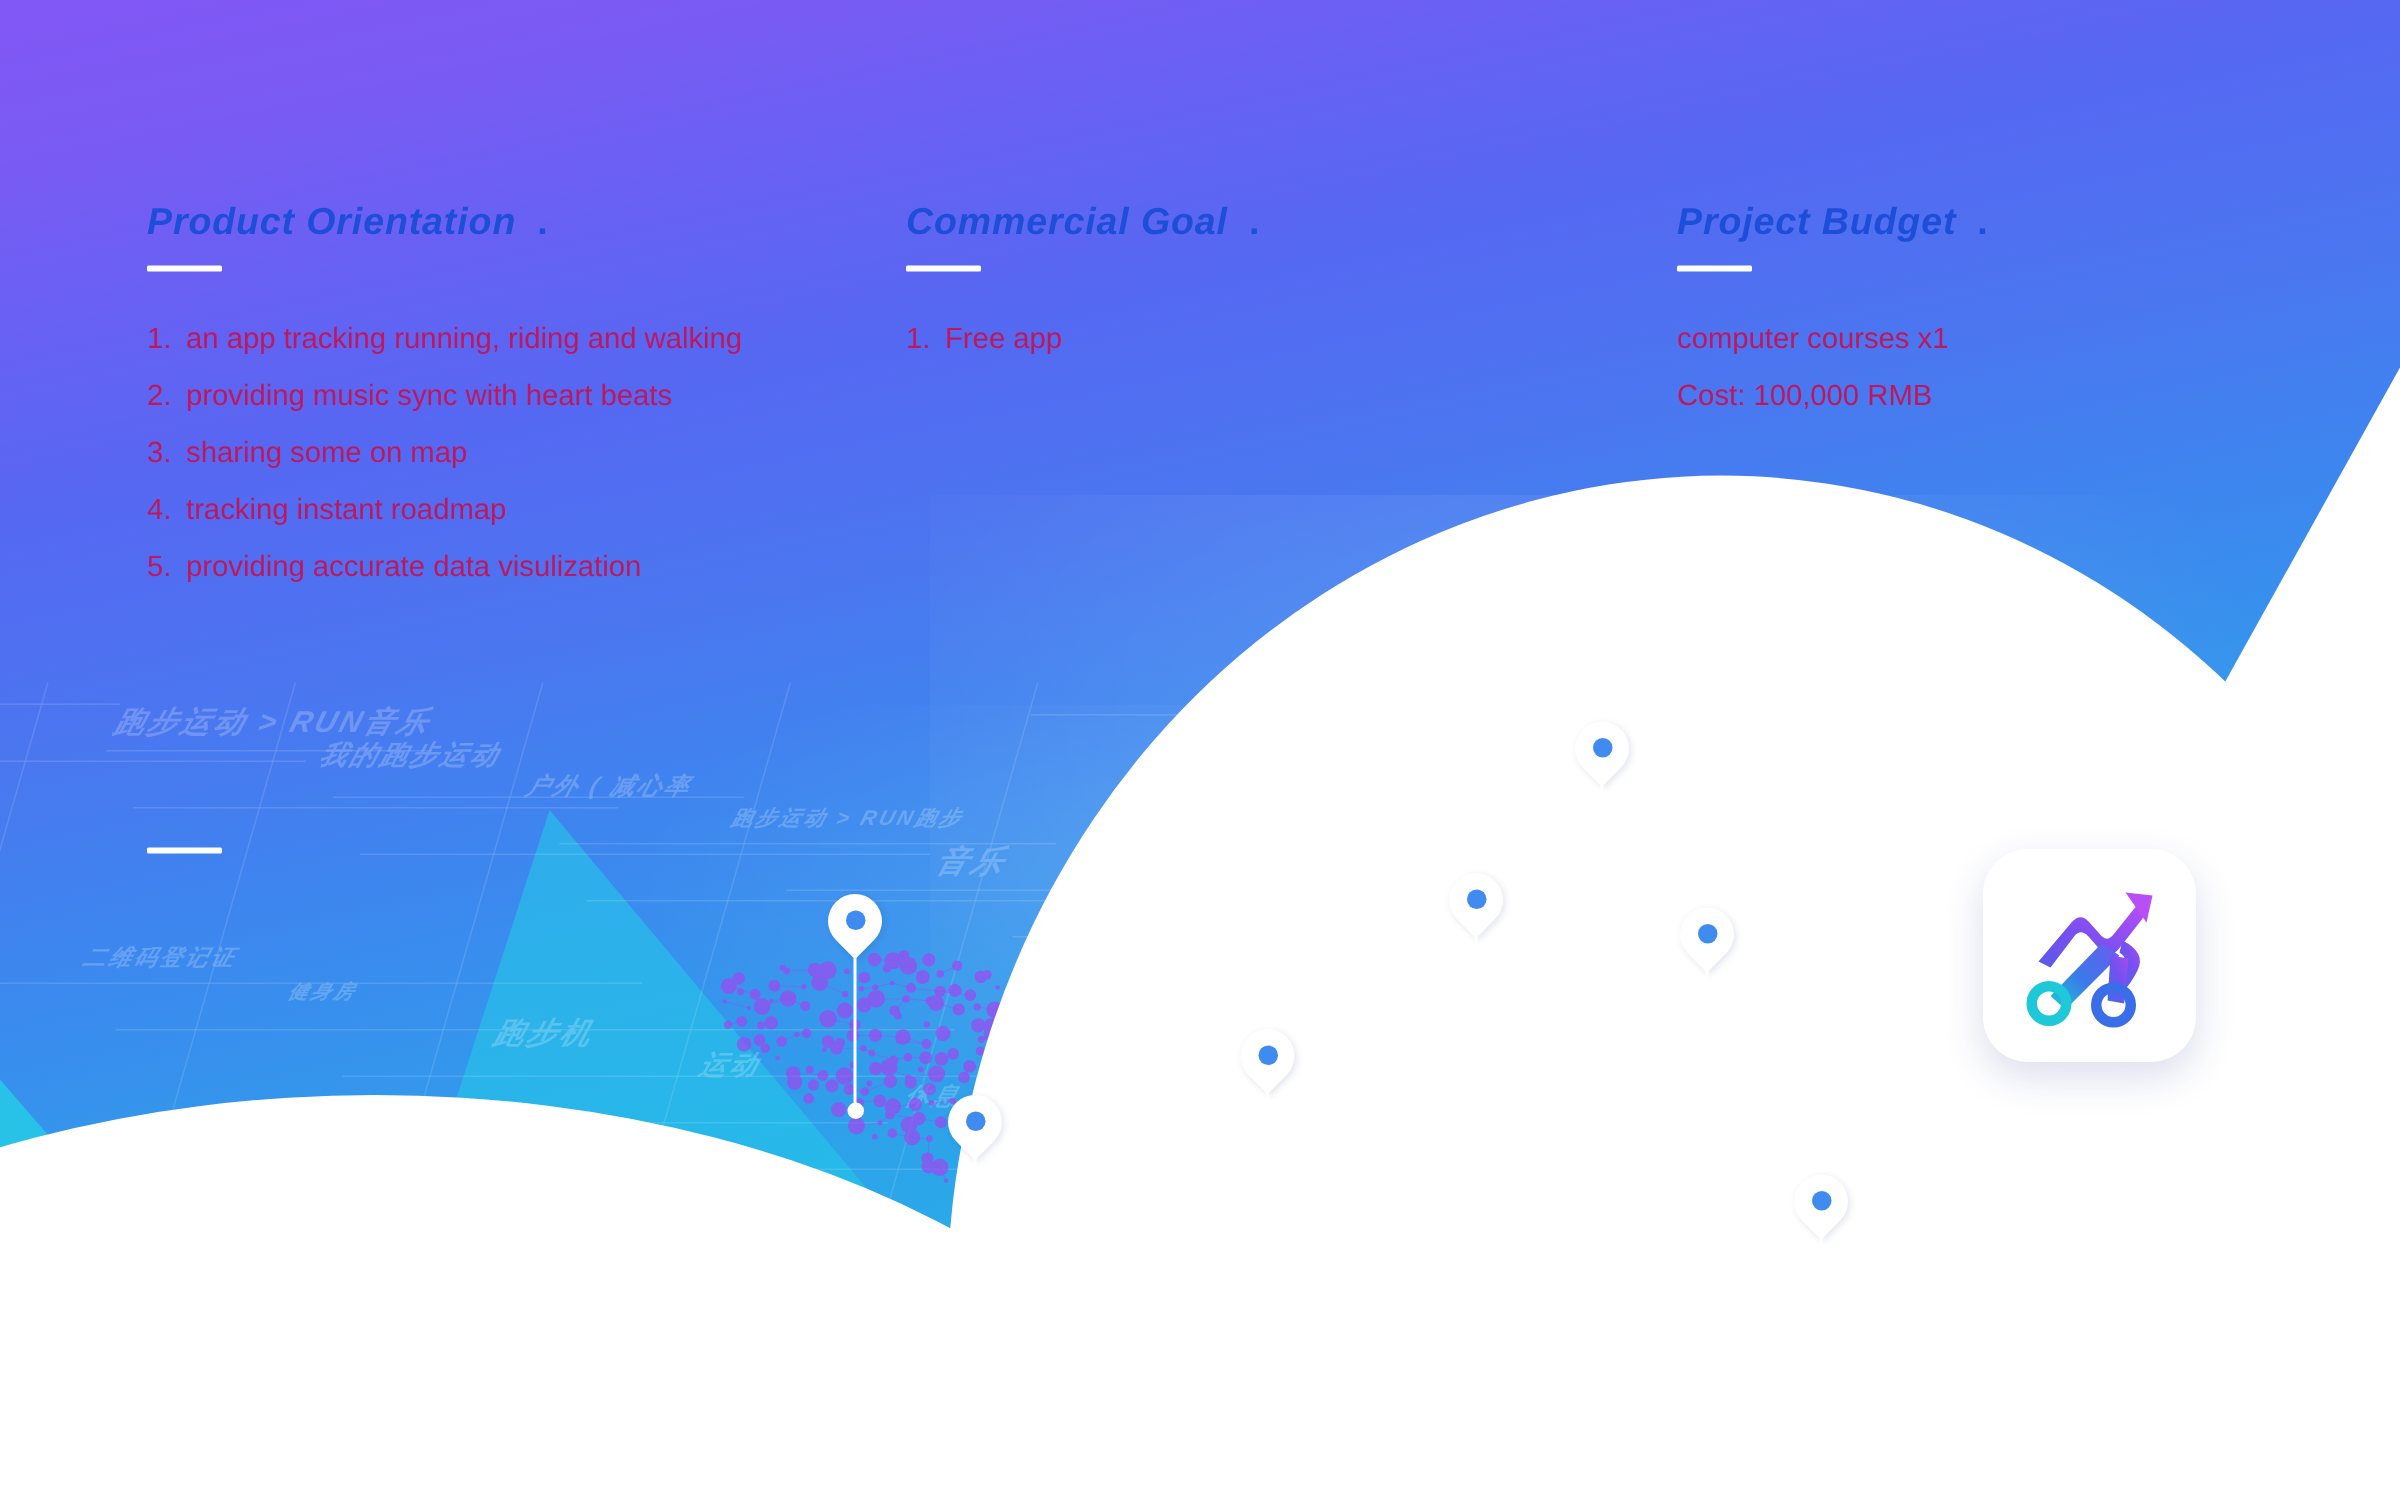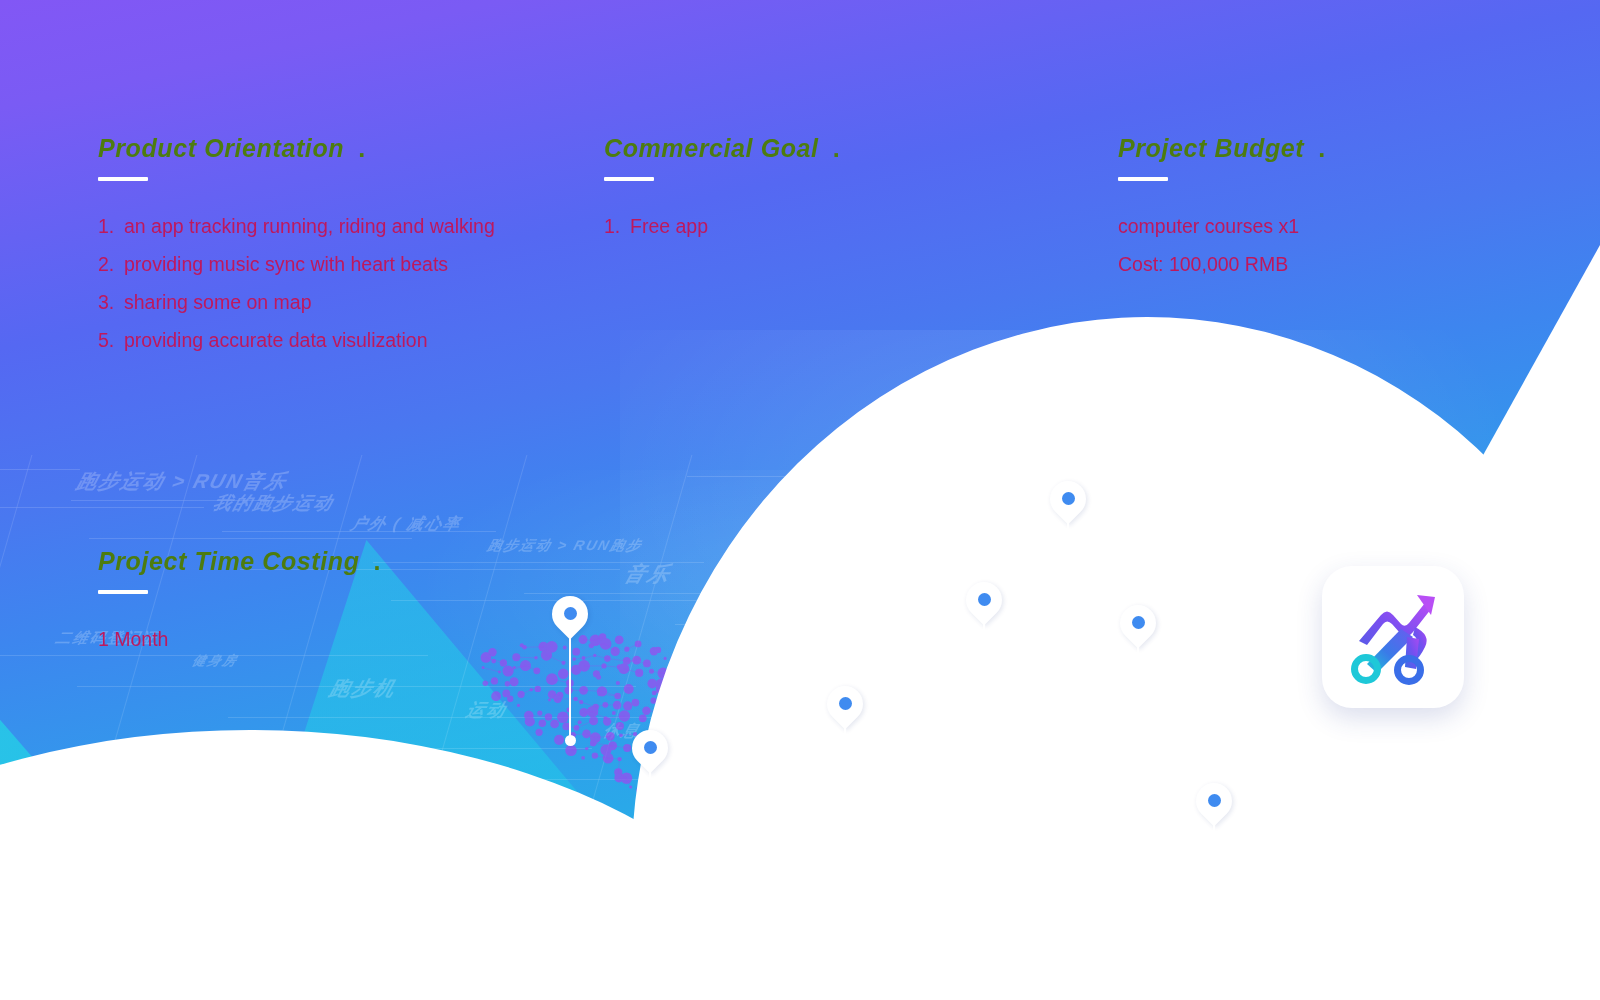--- a/index.html
+++ b/index.html
@@ -96,21 +96,21 @@
   
   .worldmap{
     position:absolute;left:430px;top:615px;width:860px;height:385px;
     pointer-events:none;
   }
   .worldmap svg{display:block;width:100%;height:100%;overflow:visible;}
 
   
   .col{position:absolute;}
   .sec-title{
-    font-size:25px;font-weight:700;font-style:italic;color:#4d7c0f;
+    font-size:25px;font-weight:700;font-style:italic;color:#1d4ed8;
     letter-spacing:.6px;line-height:1;white-space:nowrap;
   }
   .sec-title .dot{
     display:inline-block;margin-left:14px;font-style:normal;
     font-size:25px;font-weight:700;vertical-align:baseline;
   }
   .rule{
     width:50px;height:4px;background:#fff;margin-top:16px;border-radius:1px;
   }
   .body-list{
@@ -1270,20 +1270,21 @@
 
   <div class="col" style="left:98px;top:136px;width:470px;">
     <div class="sec-title">
       <span>Product Orientation</span><span class="dot">.</span>
     </div>
     <div class="rule"></div>
     <div class="body-list">
       <p class="li"><span class="num">1.</span><span>an app tracking running, riding and walking</span></p>
       <p class="li"><span class="num">2.</span><span>providing music sync with heart beats</span></p>
       <p class="li"><span class="num">3.</span><span>sharing some on map</span></p>
+      <p class="li"><span class="num">4.</span><span>tracking instant roadmap</span></p>
       <p class="li"><span class="num">5.</span><span>providing accurate data visulization</span></p>
     </div>
   </div>
 
   <div class="col" style="left:604px;top:136px;width:400px;">
     <div class="sec-title">
       <span>Commercial Goal</span><span class="dot">.</span>
     </div>
     <div class="rule"></div>
     <div class="body-list">
@@ -1296,27 +1297,21 @@
       <span>Project Budget</span><span class="dot">.</span>
     </div>
     <div class="rule"></div>
     <div class="body-list">
       <p class="li"><span>computer courses x1</span></p>
       <p class="li"><span>Cost: 100,000 RMB</span></p>
     </div>
   </div>
 
   <div class="col" style="left:98px;top:549px;width:470px;">
-    <div class="sec-title">
-      <span>Project Time Costing</span><span class="dot">.</span>
-    </div>
     <div class="rule"></div>
-    <div class="body-list">
-      <p class="li"><span>1 Month</span></p>
-    </div>
   </div>
 
   <div id="pin-layer">
       <div class="pin" style="left: 552px; top: 596px;">
         <div class="head"></div>
         <div class="hole"></div>
         <div class="stem" style="height:100px"></div>
         <div class="tip" style="top:139px"></div>
       </div>
       <div class="pin" style="left: 632px; top: 730px;">

